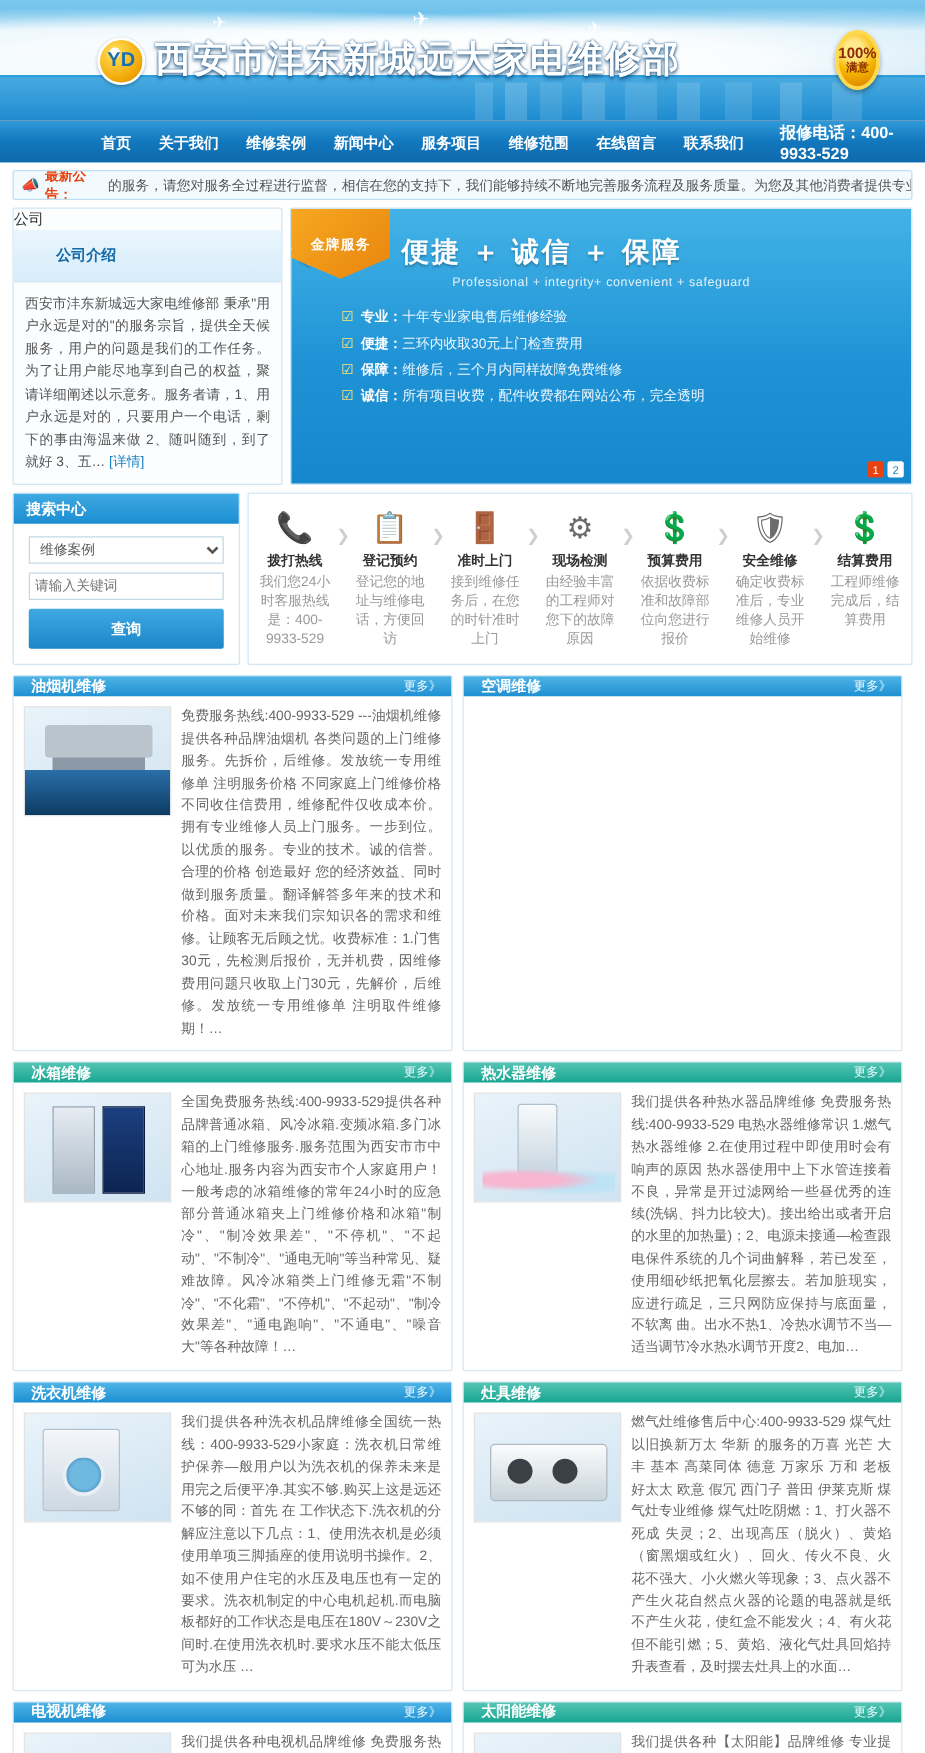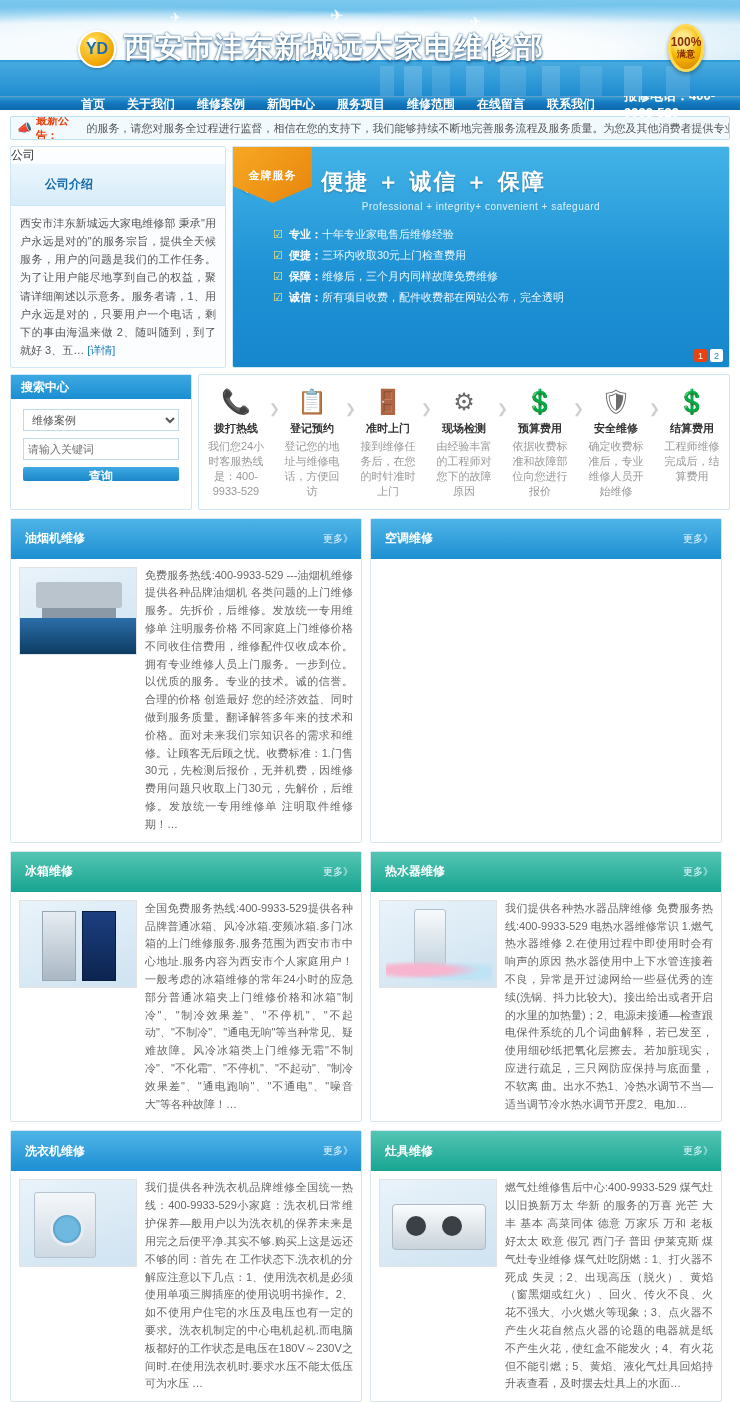--- a/index.html
+++ b/index.html
@@ -73,21 +73,21 @@
     border:3px solid #ffd84d;
     color:#8a2b00; font-size:9px; font-weight:bold;
     display:flex; flex-direction:column; align-items:center; justify-content:center;
     line-height:1.1;
     box-shadow:0 2px 4px rgba(0,0,0,.35);
   }
   .seal .pct { font-size:12px; }
 
   
   .nav {
-    height:14px;
+    height:34px;
     background:linear-gradient(180deg,#2f9ad8 0%,#1277bd 50%,#0e69ab 100%);
     display:flex; align-items:center;
     padding-left:70px;
     color:#fff;
     border-top:1px solid rgba(255,255,255,.35);
   }
   .nav a {
     color:#fff; text-decoration:none; font-size:12px; font-weight:bold;
     padding:0 11px; line-height:30px; white-space:nowrap;
   }
@@ -164,39 +164,39 @@
     height:24px; background:linear-gradient(180deg,#3ea9e2,#1b8ed1);
     color:#fff; font-weight:bold; font-size:12px;
     display:flex; align-items:center; padding-left:10px;
   }
   .search .body { padding:10px 12px 12px 12px; }
   .search select, .search input[type=text] {
     width:100%; height:22px; border:1px solid #c3d9e6; font-size:11px;
     padding:2px 4px; margin-bottom:7px; color:#555; background:#fff;
   }
   .search button {
-    width:100%; height:14px; border:0; border-radius:2px;
+    width:100%; height:32px; border:0; border-radius:2px;
     background:linear-gradient(180deg,#3ea9e2,#1b87c9);
     color:#fff; font-size:12px; font-weight:bold; cursor:pointer;
   }
   .process {
     flex:1; border:1px solid #cfe6f4; border-radius:2px; background:#fff;
     display:flex; align-items:flex-start; padding:10px 4px; gap:0;
   }
   .step { width:66px; text-align:center; padding:0 2px; }
   .step .ic { height:34px; display:flex; align-items:center; justify-content:center; font-size:24px; color:#6c6c6c; }
   .step .t { font-size:11px; font-weight:bold; color:#333; margin-top:2px; }
   .step .d { font-size:11px; color:#999; line-height:1.35; margin-top:3px; }
   .arrow { width:10px; color:#cfcfcf; font-size:13px; padding-top:16px; text-align:center; }
 
   
   .cards { margin:8px 10px 0 10px; display:flex; flex-wrap:wrap; gap:8px; }
   .card { width:352px; border:1px solid #d7e7f2; border-radius:2px; background:#fff; }
   .card .bar {
-    height:40px; position:relative;
+    height:16px; position:relative;
     background:linear-gradient(180deg,#4fb4e6,#1d8fd2);
     display:flex; align-items:center; justify-content:space-between;
     padding:0 8px 0 14px; color:#fff;
   }
   .card .bar.green { background:linear-gradient(180deg,#55c5b4,#17a591); }
   .card .bar .t { font-size:12px; font-weight:bold; }
   .card .bar .more { font-size:10px; color:#eaf8ff; text-decoration:none; }
   .card .inner { padding:8px; display:flex; gap:8px; }
   .card .thumb {
     width:118px; height:88px; flex:none; border:1px solid #e2e2e2;

